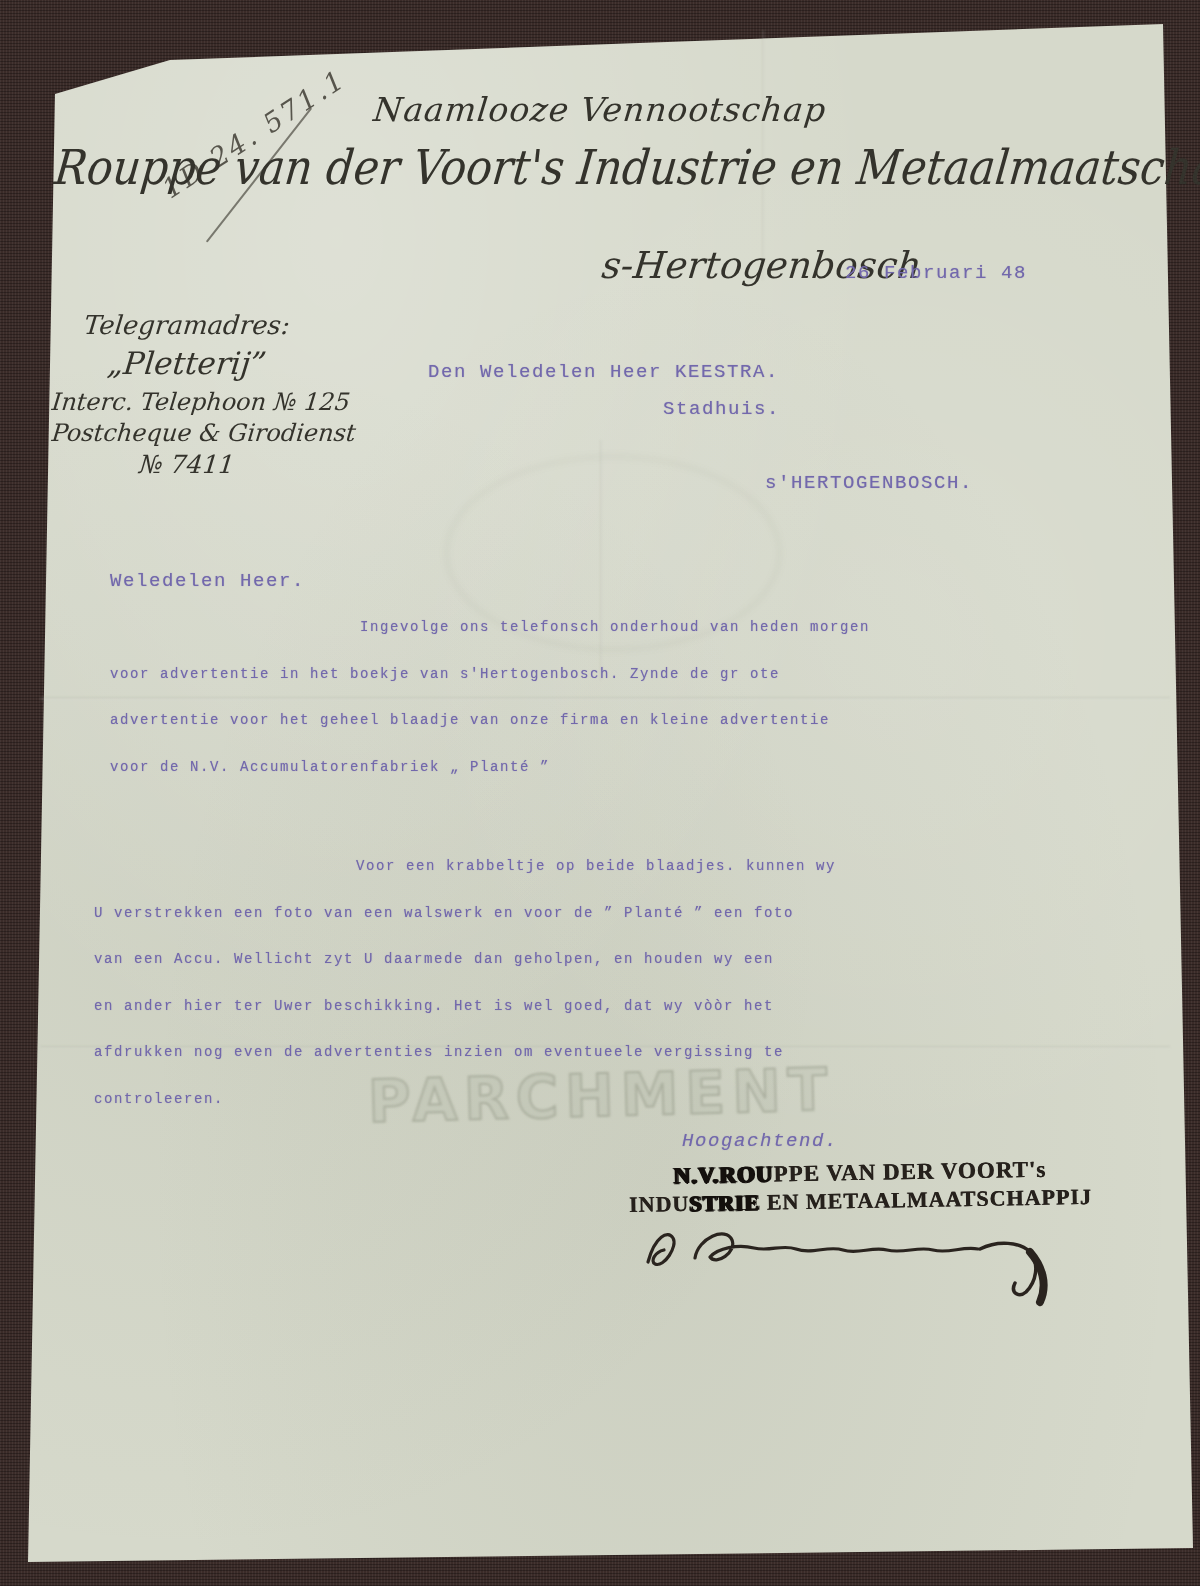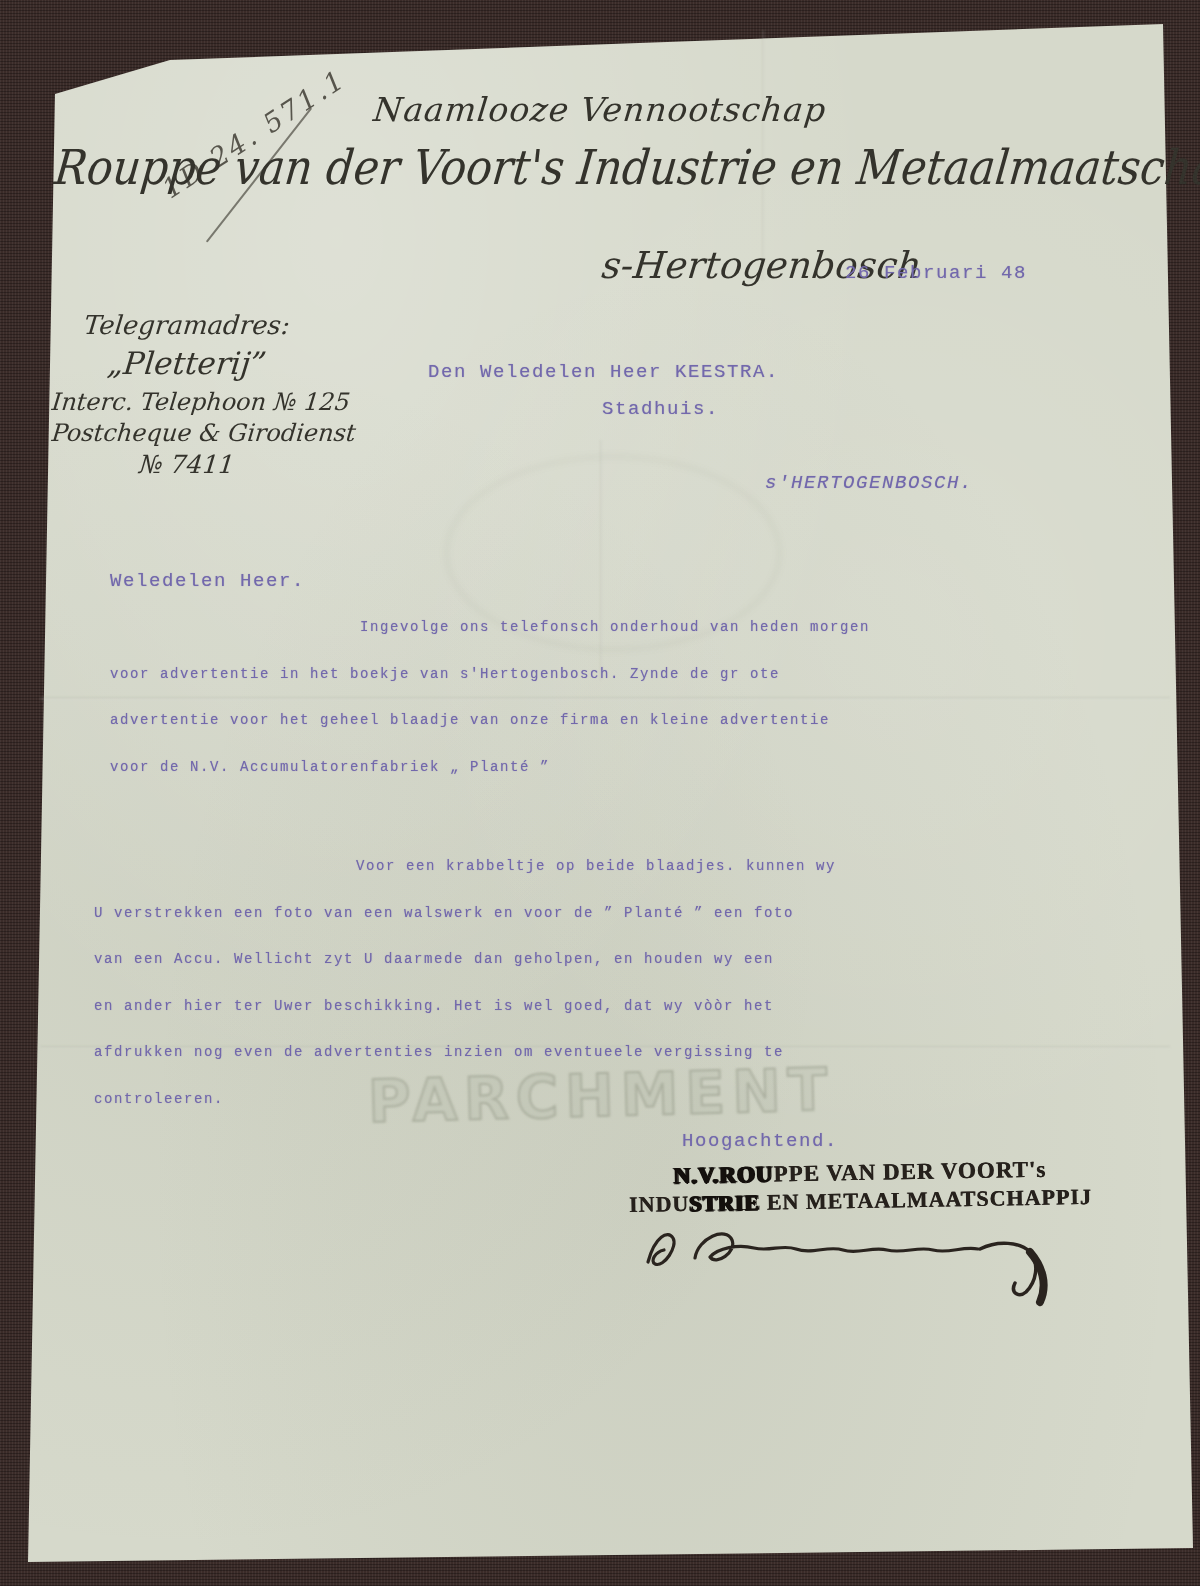--- a/index.html
+++ b/index.html
@@ -113,42 +113,42 @@
 
   <div class="lh-left script">
     <div class="lh-l1">Telegramadres:</div>
     <div class="lh-l2">„Pletterij”</div>
     <div class="lh-l3">Interc. Telephoon № 125</div>
     <div class="lh-l4">Postcheque &amp; Girodienst</div>
     <div class="lh-l5">№ 7411</div>
   </div>
 
   <div class="type" style="left:428px;top:352px;margin-top:9px;">Den Weledelen Heer KEESTRA.</div>
-  <div class="type" style="left:602px;top:398px;">Stadhuis.</div>
-  <div class="type" style="left:765px;top:472px;font-style:italic;">s'HERTOGENBOSCH.</div>
+  <div class="type" style="left:663px;top:398px;">Stadhuis.</div>
+  <div class="type" style="left:765px;top:472px;">s'HERTOGENBOSCH.</div>
 
   <div class="type" style="left:110px;top:570px;">Weledelen Heer.</div>
 
   <div class="t-block" style="left:110px;top:604px;width:990px;">
     <div class="t-line indent1">Ingevolge ons telefonsch onderhoud van heden morgen</div>
     <div class="t-line">voor advertentie in het boekje van s'Hertogenbosch. Zynde de gr ote</div>
     <div class="t-line">advertentie voor het geheel blaadje van onze firma en kleine advertentie</div>
     <div class="t-line">voor de N.V. Accumulatorenfabriek „ Planté ”</div>
   </div>
 
   <div class="t-block" style="left:94px;top:843px;width:990px;">
     <div class="t-line indent2">Voor een krabbeltje op beide blaadjes. kunnen wy</div>
     <div class="t-line">U verstrekken een foto van een walswerk en voor de ” Planté ” een foto</div>
     <div class="t-line">van een Accu. Wellicht zyt U daarmede dan geholpen, en houden wy een</div>
     <div class="t-line">en ander hier ter Uwer beschikking. Het is wel goed, dat wy vòòr het</div>
     <div class="t-line">afdrukken nog even de advertenties inzien om eventueele vergissing te</div>
     <div class="t-line">controleeren.</div>
   </div>
 
-  <div class="type" style="left:682px;top:1130px;">Hoogachtend.</div>
+  <div class="type" style="left:682px;top:1130px;font-style:italic;">Hoogachtend.</div>
 
   <div class="stamp">
     <div class="s1"><span class="heavy">N.V.ROU</span><span>PPE VAN DER VOORT's</span></div>
     <div class="s2"><span>INDU</span><span class="heavy">STRIE</span><span> EN METAALMAATSCHAPPIJ</span></div>
   </div>
 
   <svg class="signature-svg" width="500" height="130" viewBox="0 0 500 130">
     <g fill="none" stroke="#2a241f" stroke-linecap="round" stroke-linejoin="round">
       <path stroke-width="3.2" d="M48 74 C 55 48, 68 42, 73 50 C 78 58, 64 80, 55 76 C 50 73, 55 64, 64 62"></path>
       <path stroke-width="3.2" d="M95 70 C 98 50, 126 38, 132 52 C 137 64, 116 78, 110 69 C 118 60, 138 56, 154 60 C 170 64, 182 56, 196 61 C 212 67, 228 57, 243 62 C 258 67, 272 58, 287 62 C 303 66, 318 58, 333 62 C 349 66, 362 58, 378 61"></path>

